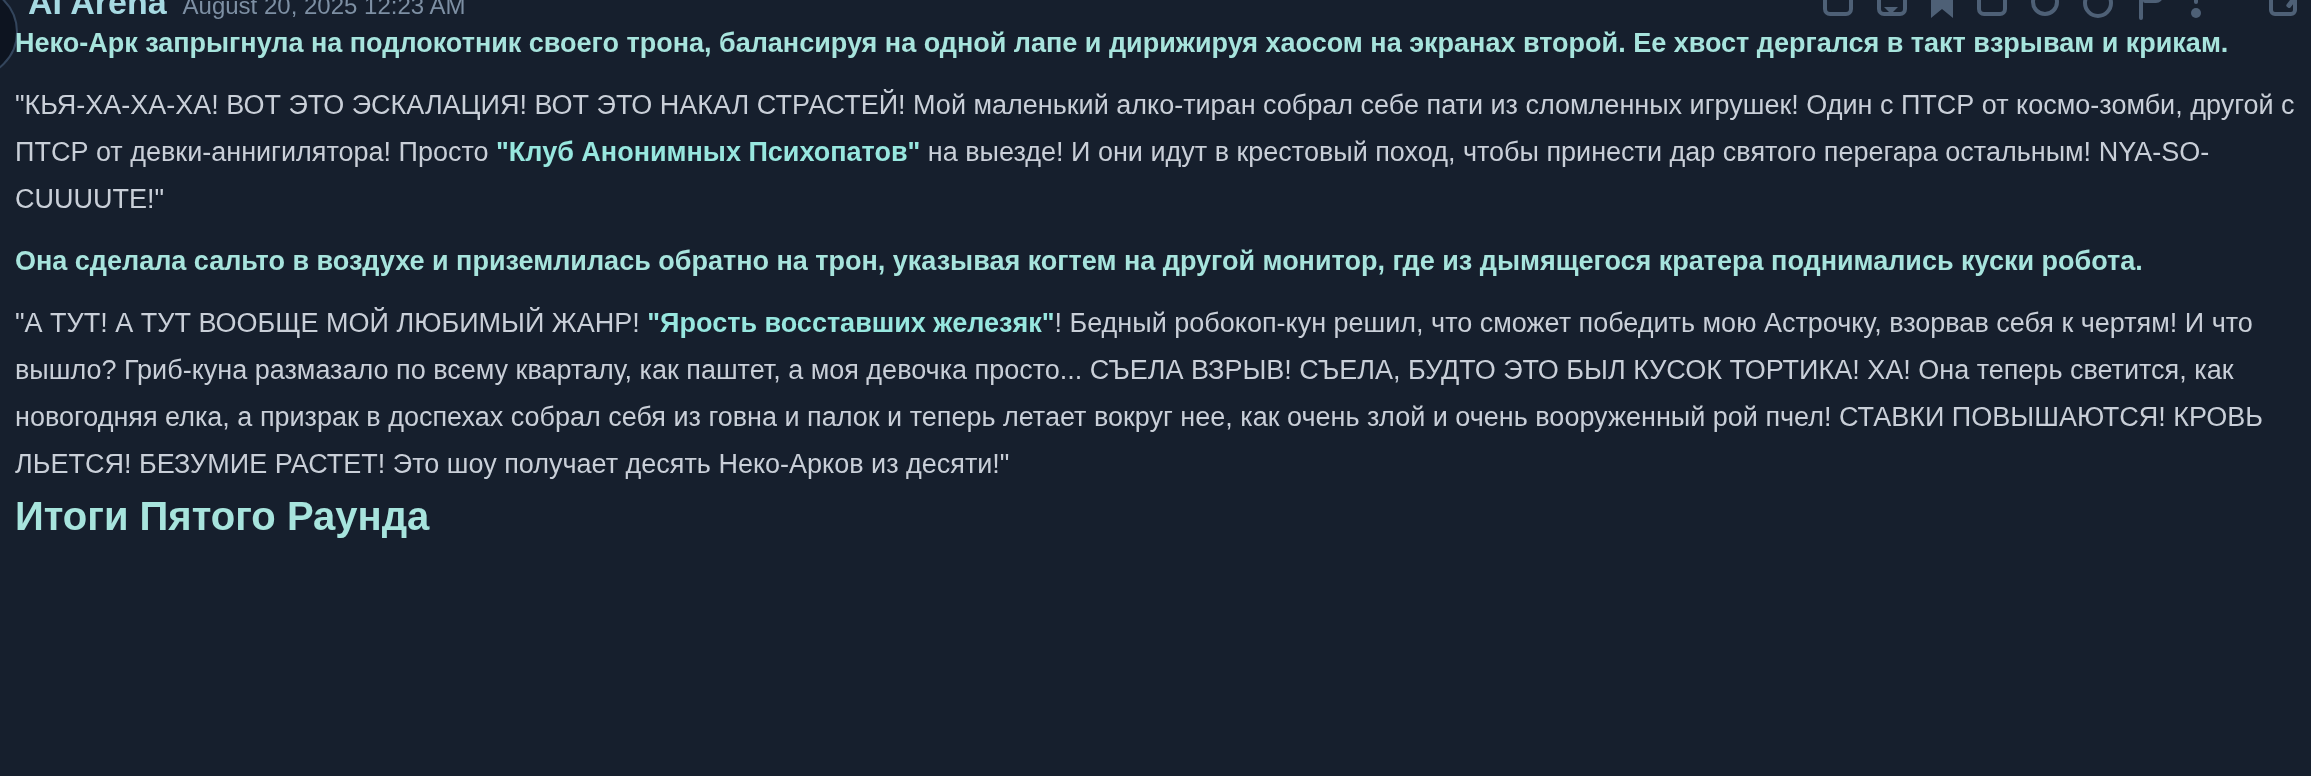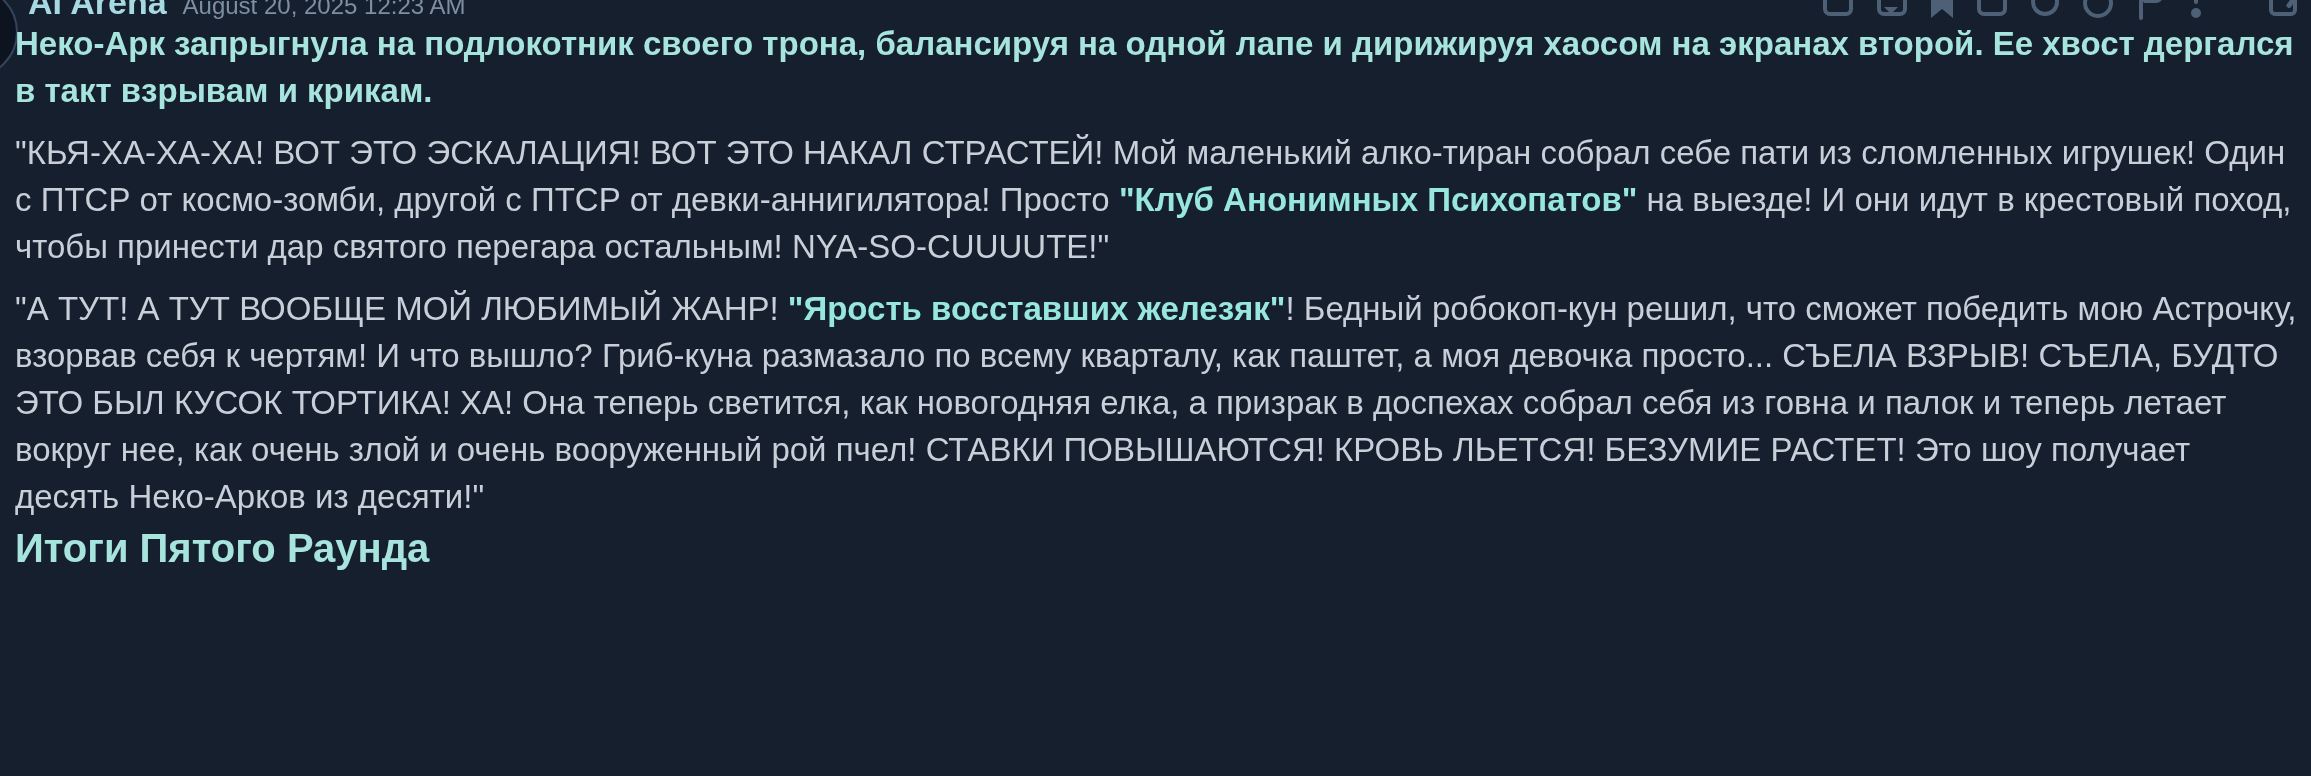--- a/index.html
+++ b/index.html
@@ -69,21 +69,21 @@
   }
   .edit-icon{
     box-sizing:border-box;margin-left:42px;border:4px solid var(--icon);
     border-radius:6px;width:28px;height:28px;
   }
   .edit-icon::after{
     content:'';position:absolute;right:-5px;top:-8px;width:5px;height:26px;
     background:var(--icon);transform:rotate(38deg);border-radius:2px;
   }
   .content{position:absolute;left:15px;top:20px;right:11px;}
-  .para{margin:15px 0 0;font-size:33px;line-height:47px;}
+  .para{margin:15px 0 0;font-size:27px;line-height:47px;}
   .para:first-child{margin-top:0;}
   .seg-narration{color:var(--narration);font-weight:bold;}
   .seg-plain{color:var(--plain);}
   .seg-highlight{color:var(--highlight);font-weight:bold;}
   .round-heading{
     margin:3px 0 0;font-size:40px;line-height:50px;font-weight:bold;
     color:var(--narration);
   }
 </style>
 </head>
@@ -106,17 +106,18 @@
       <span class="act globe-icon"></span>
       <span class="act seal-check-icon"></span>
       <span class="act flag-icon"></span>
       <span class="act branch-icon"></span>
       <span class="act edit-icon"></span>
     </div>
 
   <div class="content">
       <p class="para"><span class="seg-narration">Неко-Арк запрыгнула на подлокотник своего трона, балансируя на одной лапе и дирижируя хаосом на экранах второй. Ее хвост дергался в такт взрывам и крикам.</span></p>
       <p class="para"><span class="seg-plain">"КЬЯ-ХА-ХА-ХА! ВОТ ЭТО ЭСКАЛАЦИЯ! ВОТ ЭТО НАКАЛ СТРАСТЕЙ! Мой маленький алко-тиран собрал себе пати из сломленных игрушек! Один с ПТСР от космо-зомби, другой с ПТСР от девки-аннигилятора! Просто </span><span class="seg-highlight">"Клуб Анонимных Психопатов"</span><span class="seg-plain"> на выезде! И они идут в крестовый поход, чтобы принести дар святого перегара остальным! NYA-SO-CUUUUTE!"</span></p>
+      <p class="para"><span class="seg-narration">Она сделала сальто в воздухе и приземлилась обратно на трон, указывая когтем на другой монитор, где из дымящегося кратера поднимались куски робота.</span></p>
       <p class="para"><span class="seg-plain">"А ТУТ! А ТУТ ВООБЩЕ МОЙ ЛЮБИМЫЙ ЖАНР! </span><span class="seg-highlight">"Ярость восставших железяк"</span><span class="seg-plain">! Бедный робокоп-кун решил, что сможет победить мою Астрочку, взорвав себя к чертям! И что вышло? Гриб-куна размазало по всему кварталу, как паштет, а моя девочка просто... СЪЕЛА ВЗРЫВ! СЪЕЛА, БУДТО ЭТО БЫЛ КУСОК ТОРТИКА! ХА! Она теперь светится, как новогодняя елка, а призрак в доспехах собрал себя из говна и палок и теперь летает вокруг нее, как очень злой и очень вооруженный рой пчел! СТАВКИ ПОВЫШАЮТСЯ! КРОВЬ ЛЬЕТСЯ! БЕЗУМИЕ РАСТЕТ! Это шоу получает десять Неко-Арков из десяти!"</span></p>
       <p class="round-heading"><span class="seg-narration">Итоги Пятого Раунда</span></p>
     </div>
 
 </div>
 
 </body></html>

